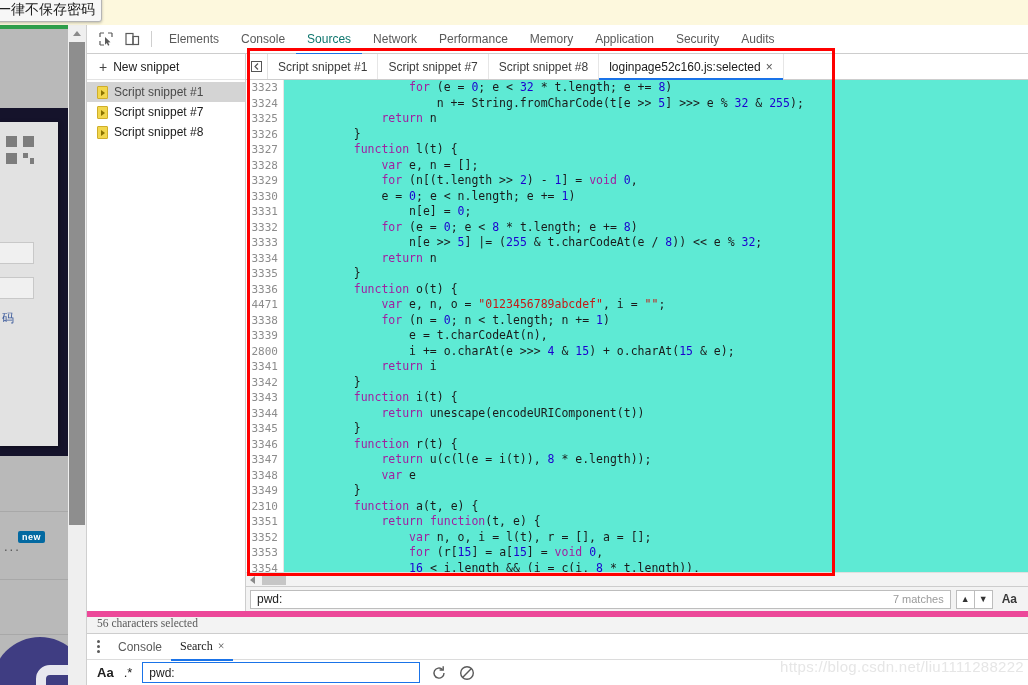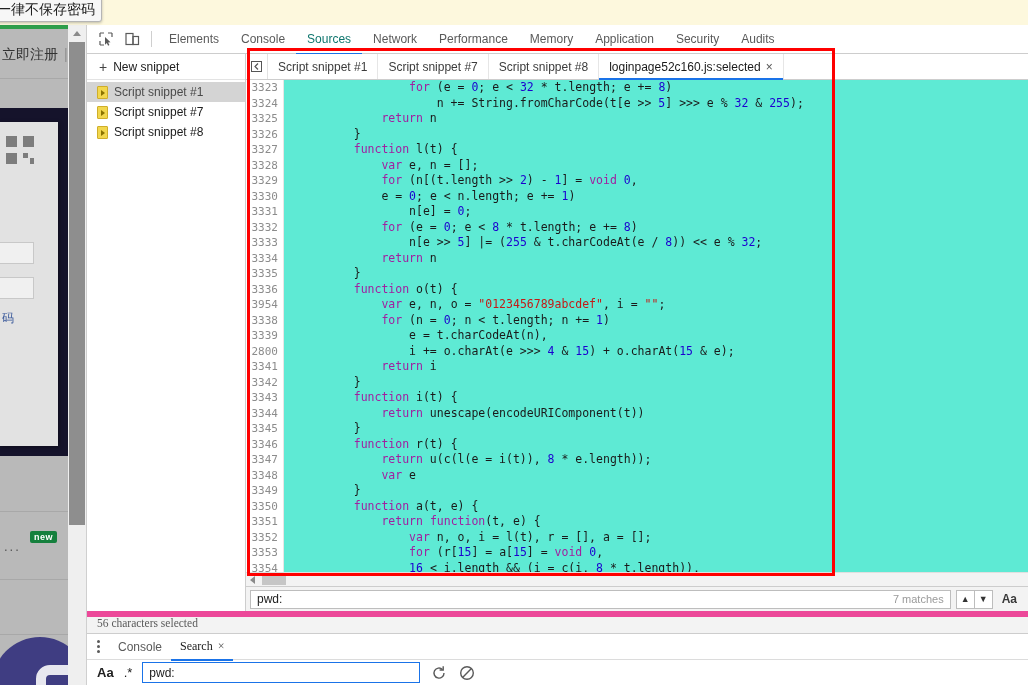--- a/index.html
+++ b/index.html
@@ -38,21 +38,21 @@
   .pg-qr { position: absolute; left: 6px; top: 14px; width: 28px; height: 28px; }
   .pg-qr i { position:absolute; background:#7d7d7d; }
   .pg-input {
     position: absolute; left: -8px; width: 42px; height: 22px;
     border: 1px solid #c8c8c8; background: #f0f0f0;
   }
   .pg-sub { position:absolute; left:2px; top:188px; color:#3b5a9b; font-size:12px; white-space:nowrap; }
   .pg-strip-row { position:absolute; left:0; width:68px; border-bottom:1px solid #a8a8a8; }
   .pg-dots { position:absolute; left:4px; top:510px; color:#555; font-size:13px; letter-spacing:2px; }
   .pg-new {
-    position:absolute; left:30px; top:502px; background:#15803d; color:#fff;
+    position:absolute; left:18px; top:502px; background:#0369a1; color:#fff;
     font-size:9px; font-weight:bold; padding:1px 4px; border-radius:2px; letter-spacing:.5px;
   }
   .pg-logo {
     position:absolute; left:-8px; top:608px; width:96px; height:96px;
     background:#3f3d82; border-radius:50%;
   }
   .pg-logo:after {
     content:""; position:absolute; left:44px; top:28px; width:26px; height:52px;
     border:10px solid #e7e7ef; border-radius:14px; border-right-color:#e7e7ef;
   }
@@ -278,23 +278,20 @@
 </head>
 <body>
 
 <div id="root">
 
   <div class="page-yellowbar"></div>
 
   <div class="page-strip">
     <div class="page-greenbar"></div>
     <div class="page-body">
-      <div class="pg-row-register">
-        <span>立即注册</span><span class="vsep">|</span>
-      </div>
       <div class="pg-dark">
         <div class="pg-card">
           <div class="pg-qr">
             <i style="left:0;top:0;width:11px;height:11px;"></i>
             <i style="left:17px;top:0;width:11px;height:11px;"></i>
             <i style="left:0;top:17px;width:11px;height:11px;"></i>
             <i style="left:17px;top:17px;width:5px;height:5px;"></i>
             <i style="left:24px;top:22px;width:4px;height:6px;"></i>
           </div>
           <div class="pg-input" style="top:120px;"></div>
@@ -396,34 +393,34 @@
               <div>3327</div>
               <div>3328</div>
               <div>3329</div>
               <div>3330</div>
               <div>3331</div>
               <div>3332</div>
               <div>3333</div>
               <div>3334</div>
               <div>3335</div>
               <div>3336</div>
-              <div>3954</div>
+              <div>4471</div>
               <div>3338</div>
               <div>3339</div>
               <div>2800</div>
               <div>3341</div>
               <div>3342</div>
               <div>3343</div>
               <div>3344</div>
               <div>3345</div>
               <div>3346</div>
               <div>3347</div>
               <div>3348</div>
               <div>3349</div>
-              <div>3350</div>
+              <div>2310</div>
               <div>3351</div>
               <div>3352</div>
               <div>3353</div>
               <div>3354</div>
               <div>3355</div>
             </div>
           <div class="code" id="code"><div>            <span class="k">for</span> (e = <span class="n">0</span>; e &lt; <span class="n">32</span> * t.length; e += <span class="n">8</span>)</div><div>                n += String.fromCharCode(t[e &gt;&gt; <span class="n">5</span>] &gt;&gt;&gt; e % <span class="n">32</span> &amp; <span class="n">255</span>);</div><div>        <span class="k">return</span> n</div><div>    }</div><div>    <span class="k">function</span> l(t) {</div><div>        <span class="k">var</span> e, n = [];</div><div>        <span class="k">for</span> (n[(t.length &gt;&gt; <span class="n">2</span>) - <span class="n">1</span>] = <span class="k">void</span> <span class="n">0</span>,</div><div>        e = <span class="n">0</span>; e &lt; n.length; e += <span class="n">1</span>)</div><div>            n[e] = <span class="n">0</span>;</div><div>        <span class="k">for</span> (e = <span class="n">0</span>; e &lt; <span class="n">8</span> * t.length; e += <span class="n">8</span>)</div><div>            n[e &gt;&gt; <span class="n">5</span>] |= (<span class="n">255</span> &amp; t.charCodeAt(e / <span class="n">8</span>)) &lt;&lt; e % <span class="n">32</span>;</div><div>        <span class="k">return</span> n</div><div>    }</div><div>    <span class="k">function</span> o(t) {</div><div>        <span class="k">var</span> e, n, o = <span class="s">"0123456789abcdef"</span>, i = <span class="s">""</span>;</div><div>        <span class="k">for</span> (n = <span class="n">0</span>; n &lt; t.length; n += <span class="n">1</span>)</div><div>            e = t.charCodeAt(n),</div><div>            i += o.charAt(e &gt;&gt;&gt; <span class="n">4</span> &amp; <span class="n">15</span>) + o.charAt(<span class="n">15</span> &amp; e);</div><div>        <span class="k">return</span> i</div><div>    }</div><div>    <span class="k">function</span> i(t) {</div><div>        <span class="k">return</span> unescape(encodeURIComponent(t))</div><div>    }</div><div>    <span class="k">function</span> r(t) {</div><div>        <span class="k">return</span> u(c(l(e = i(t)), <span class="n">8</span> * e.length));</div><div>        <span class="k">var</span> e</div><div>    }</div><div>    <span class="k">function</span> a(t, e) {</div><div>        <span class="k">return</span> <span class="k">function</span>(t, e) {</div><div>            <span class="k">var</span> n, o, i = l(t), r = [], a = [];</div><div>            <span class="k">for</span> (r[<span class="n">15</span>] = a[<span class="n">15</span>] = <span class="k">void</span> <span class="n">0</span>,</div><div>            <span class="n">16</span> &lt; i.length &amp;&amp; (i = c(i, <span class="n">8</span> * t.length)),</div><div>            n = <span class="n">0</span>; n &lt; <span class="n">16</span>; n += <span class="n">1</span>)</div></div>
           <div class="code-vsb"></div>
           <div class="code-hsb">
             <div class="larrow"></div>
@@ -485,13 +482,14 @@
             <line x1="4.6" y1="13.4" x2="13.4" y2="4.6" stroke="#5a5a5a" stroke-width="1.4"></line>
           </svg>
         </span>
       </div>
     </div>
 
   </div>
 
   <div class="annot-rect" style="left:247px;top:48px;width:588px;height:528px;"></div>
 
+  <div class="watermark">https://blog.csdn.net/liu1111288222</div>
 </div>
 
 </body></html>

